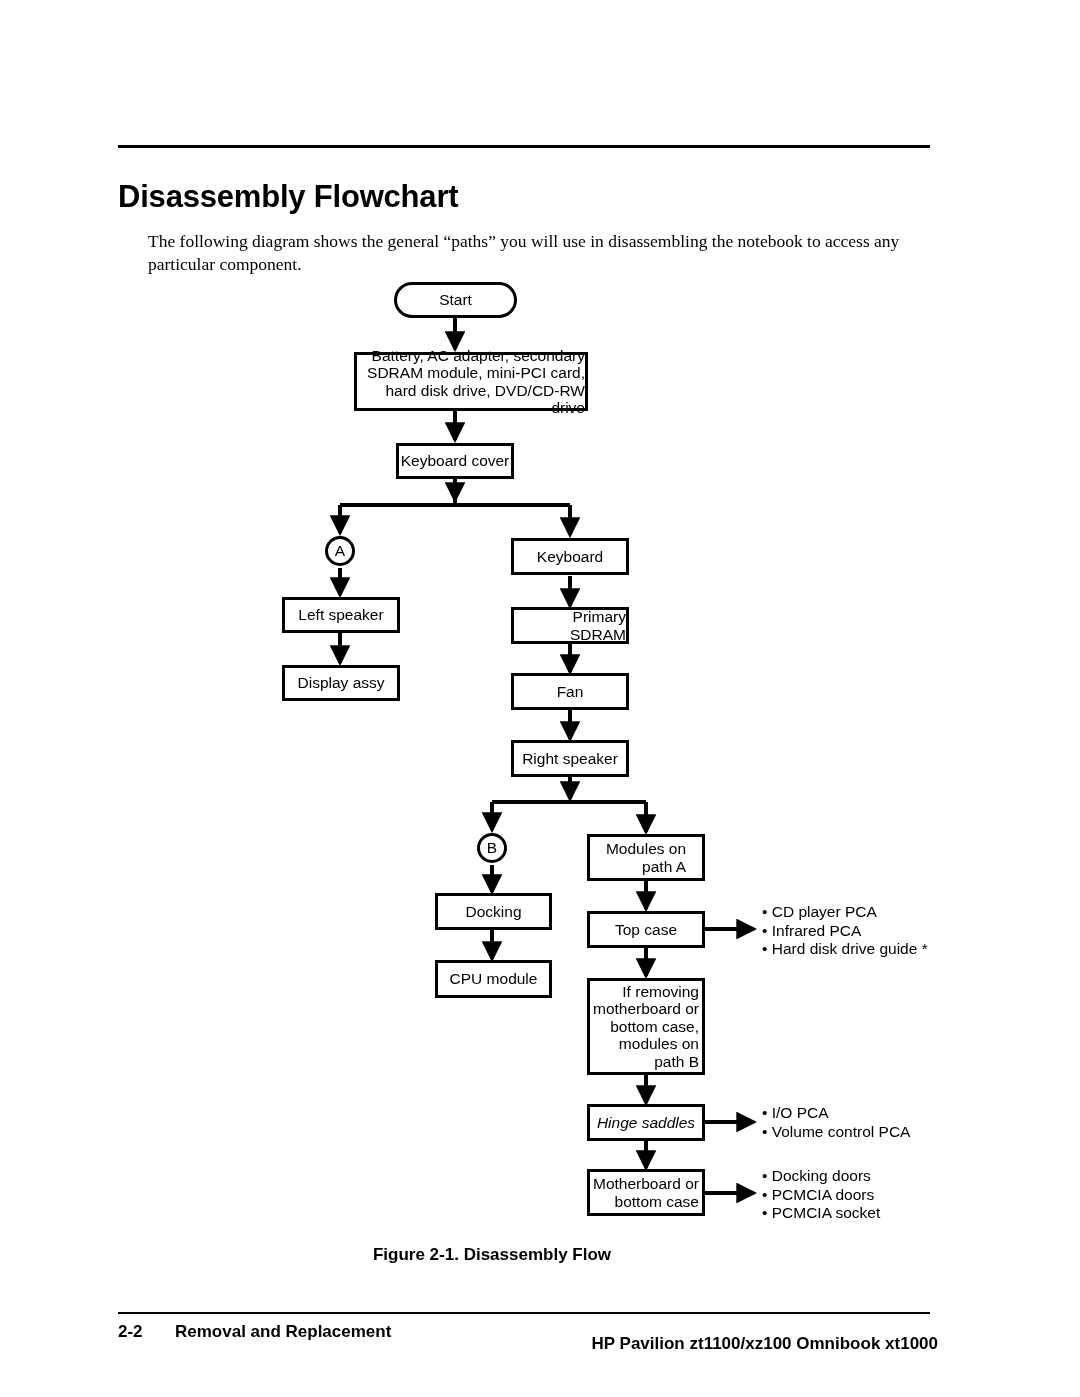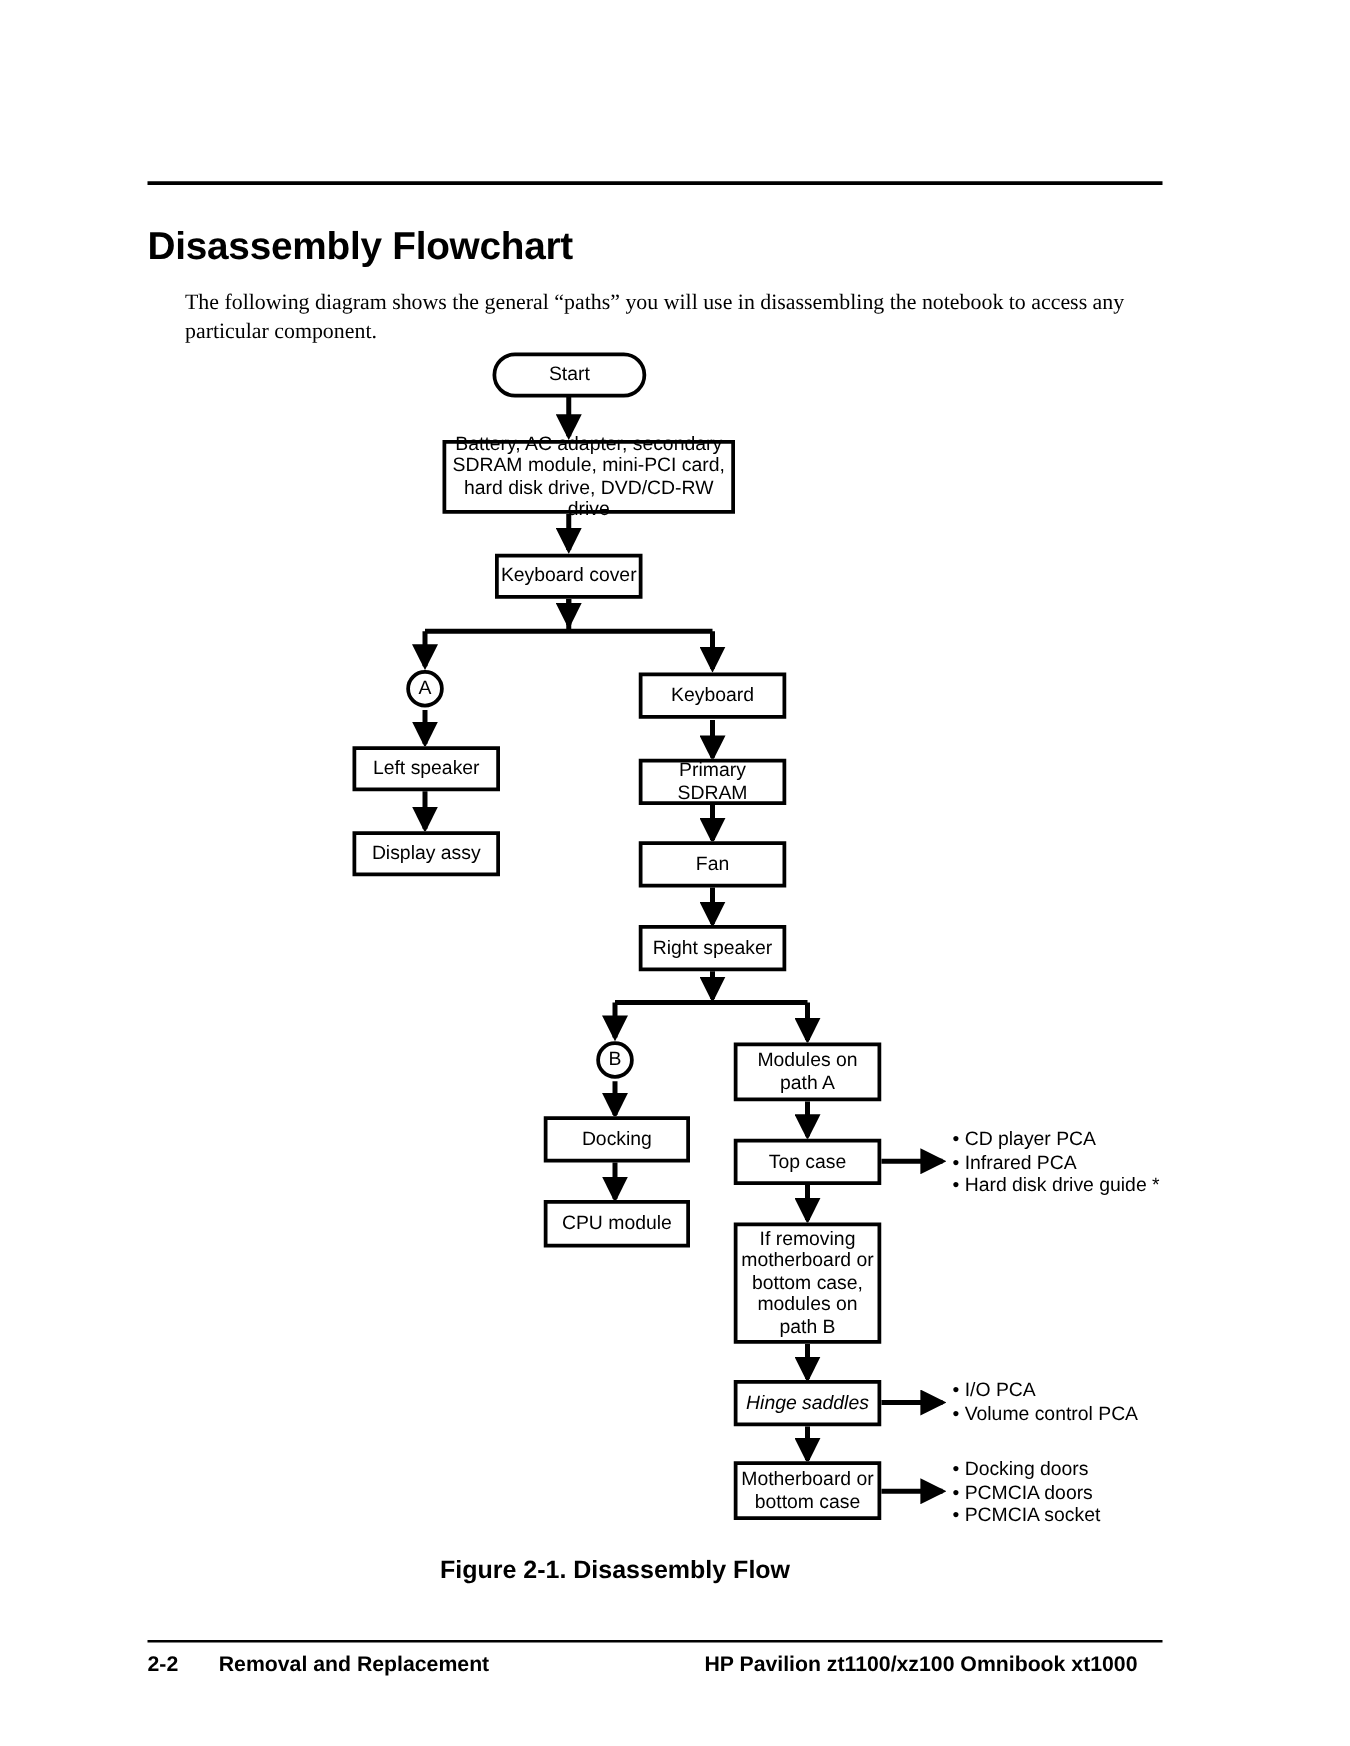--- a/index.html
+++ b/index.html
@@ -61,21 +61,21 @@
     position: absolute;
     box-sizing: border-box;
     border: 3px solid #000;
     background: #fff;
     font-family: "Liberation Sans", sans-serif;
     font-size: 15.5px;
     line-height: 17.5px;
     display: flex;
     align-items: center;
     justify-content: center;
-    text-align: center;
+    text-align: right;
     white-space: pre-line;
   }
   .node.terminal {
     border-radius: 20px;
   }
   .conn {
     position: absolute;
     border-radius: 50%;
     border: 3px solid #000;
     background: #fff;
@@ -99,40 +99,40 @@
 
   
   .fig-caption {
     position: absolute;
     left: 0;
     top: 1245px;
     width: 984px;
     text-align: center;
     font-family: "Liberation Sans", sans-serif;
     font-weight: bold;
-    font-size: 20px;
+    font-size: 17px;
   }
   .footer-rule {
     position: absolute;
     left: 118px;
     top: 1312px;
     width: 812px;
     height: 2px;
     background: #000;
   }
   .footer {
     position: absolute;
     top: 1322px;
     font-family: "Liberation Sans", sans-serif;
     font-size: 17px;
     font-weight: bold;
   }
   .footer-page { left: 118px; }
   .footer-section { left: 175px; }
-  .footer-product { left: 910px; transform: translateX(-100%); white-space: nowrap; }
+  .footer-product { left: 938px; transform: translateX(-100%); white-space: nowrap; margin-top: 12px; }
 </style>
 </head>
 <body>
 
 <div class="top-rule"></div>
 
 <h1 class="page-title">Disassembly Flowchart</h1>
 
 <p class="intro">The following diagram shows the general “paths” you will use in disassembling the notebook to access any particular component.</p>
 

